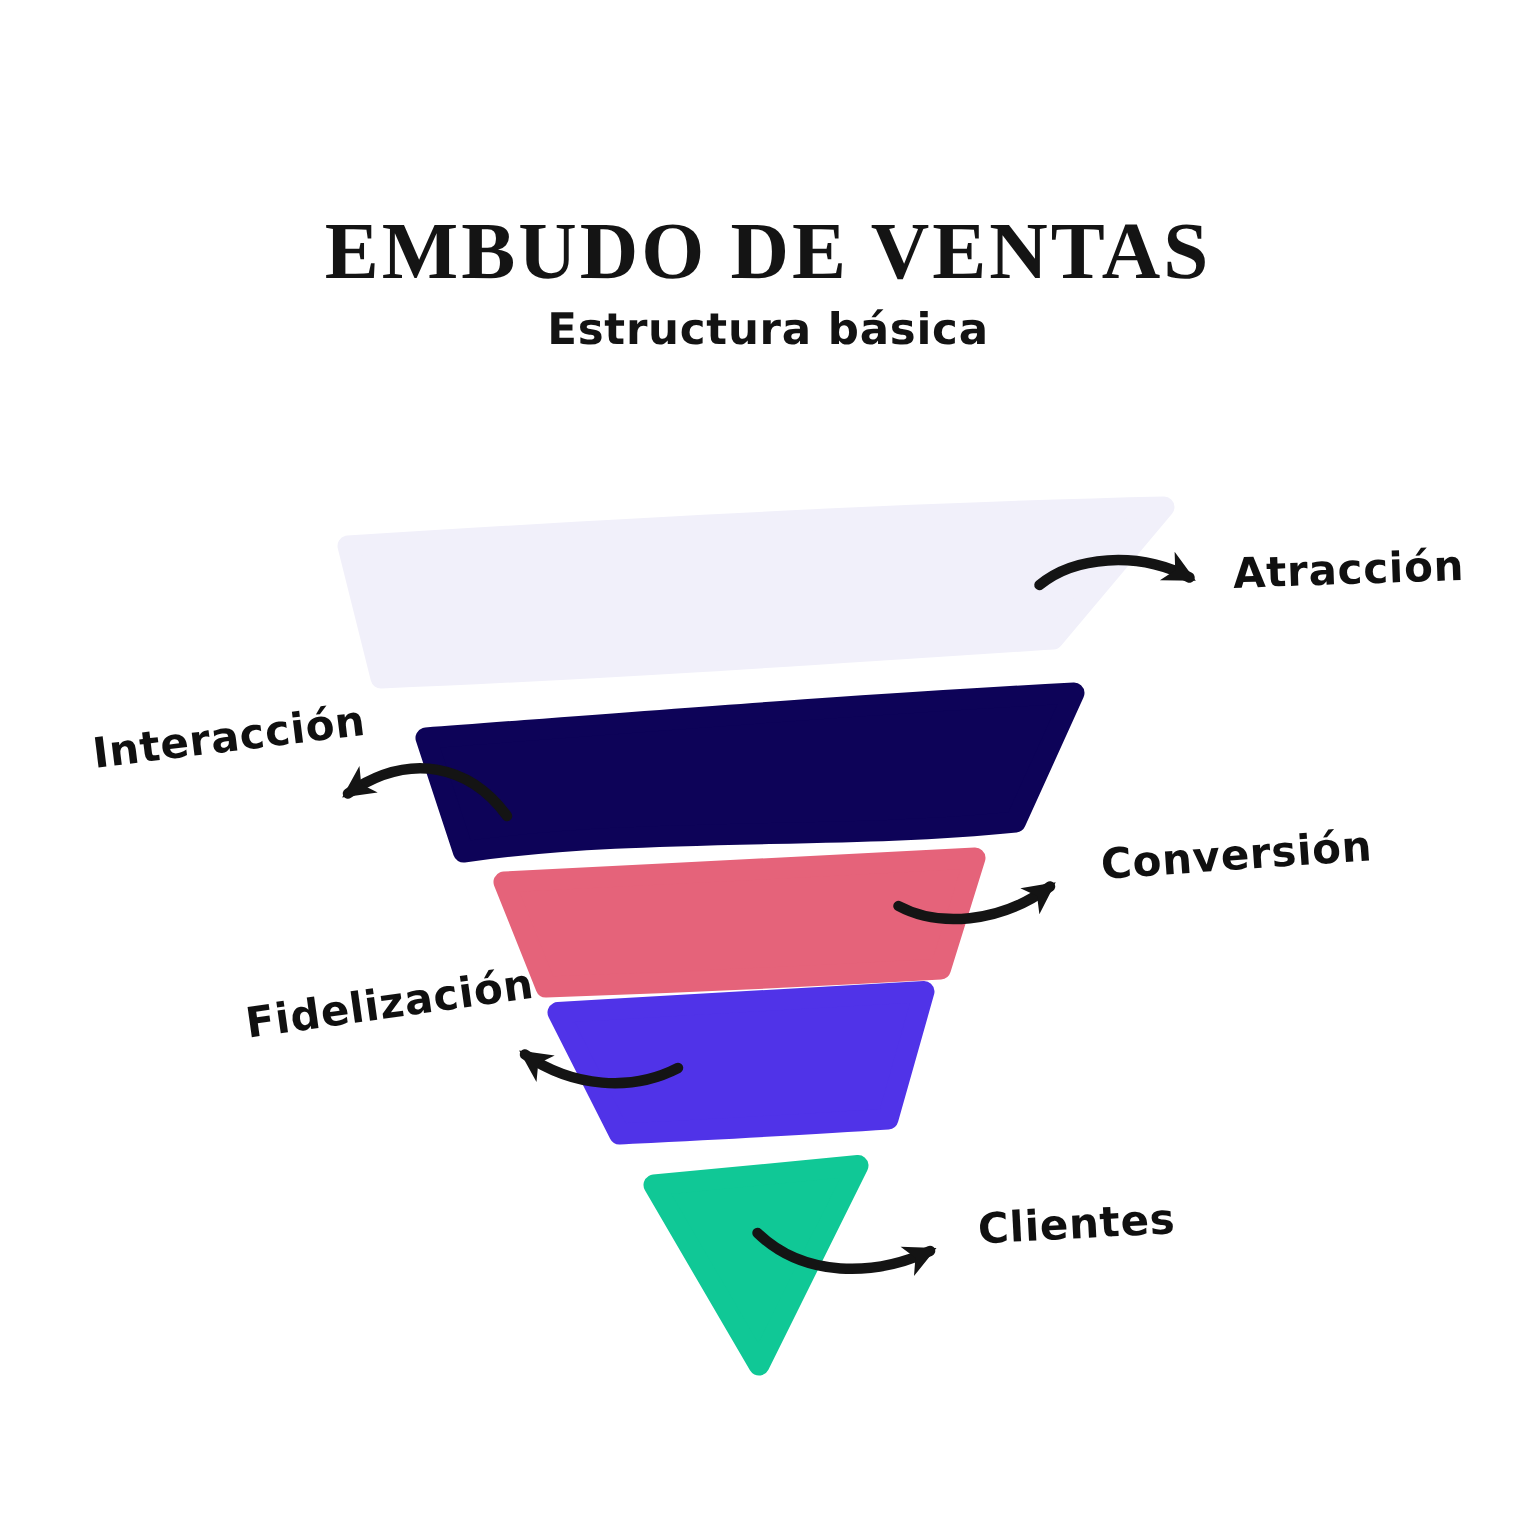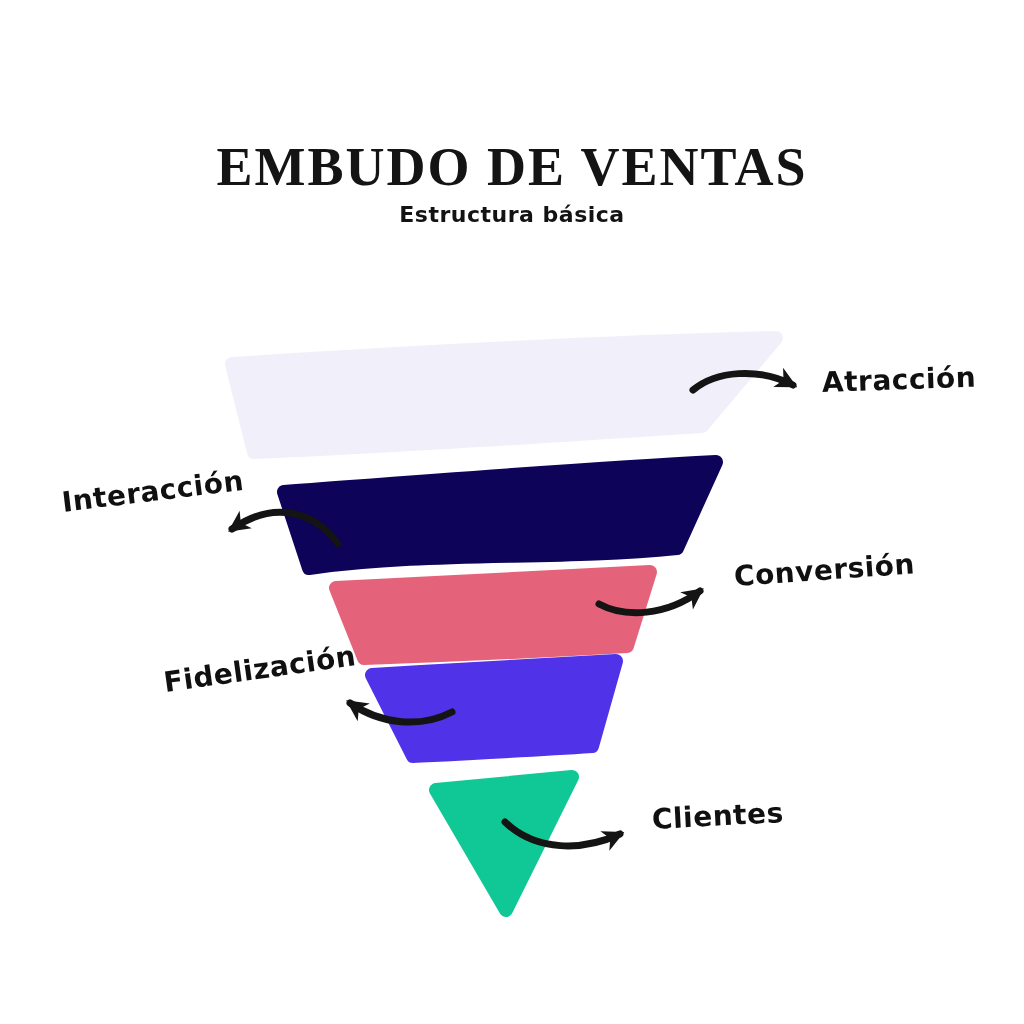--- a/index.html
+++ b/index.html
@@ -26,21 +26,21 @@
     margin: 0;
   }
   .subtitle {
     position: absolute;
     top: 202px;
     left: 0;
     width: 1024px;
     text-align: center;
     font-family: "DejaVu Sans", sans-serif;
     font-weight: 700;
-    font-size: 22px;
+    font-size: 29px;
     letter-spacing: 0.5px;
     color: #131313;
   }
   .funnel-svg { position: absolute; left: 0; top: 0; }
   .seg { stroke-width: 14; stroke-linejoin: round; }
   .arrow {
     fill: none;
     stroke-width: 7;
     stroke-linecap: round;
   }

